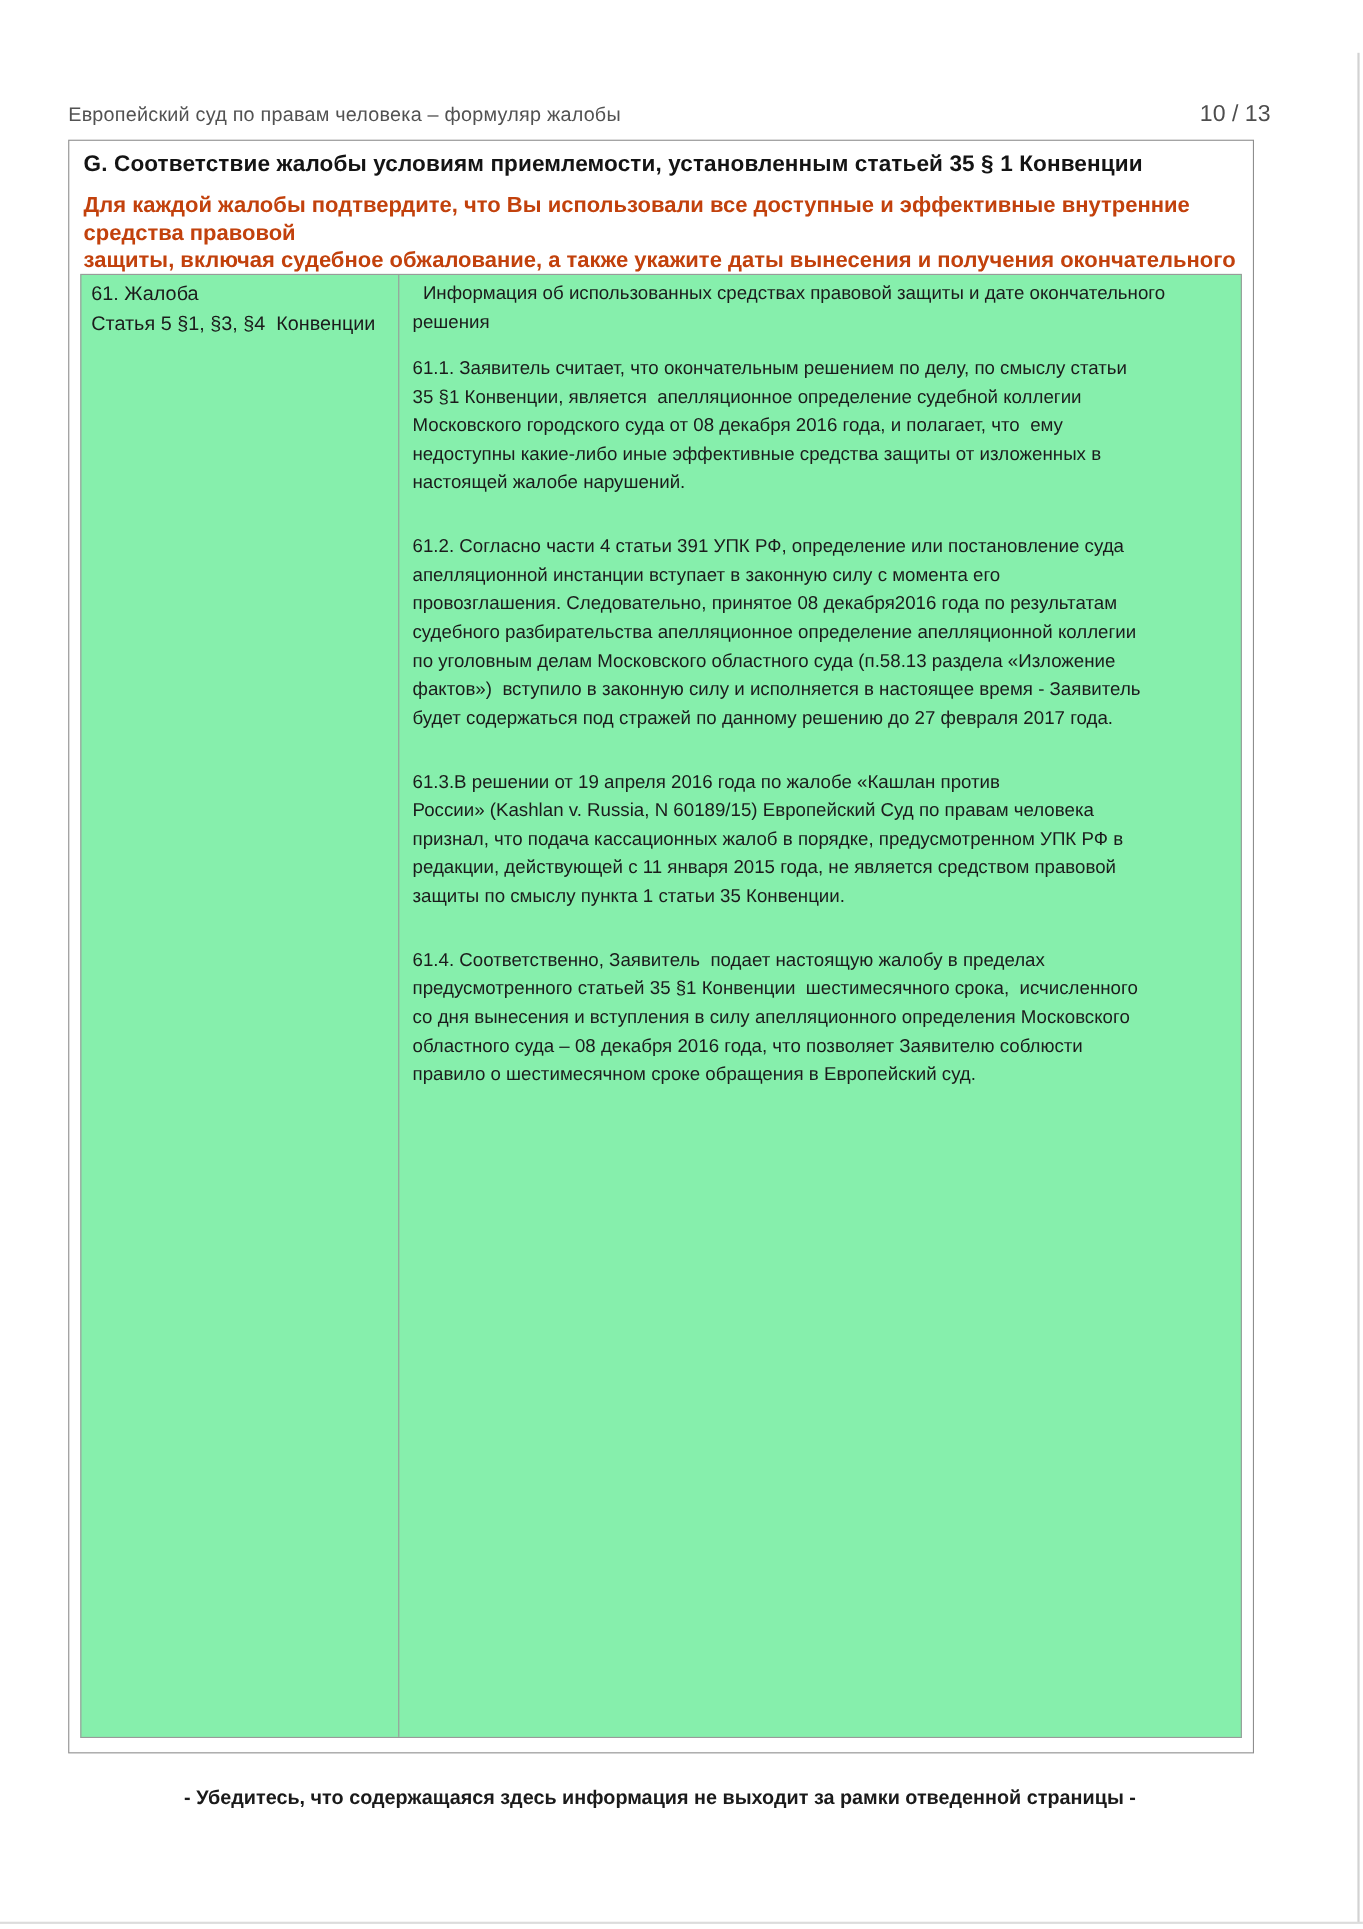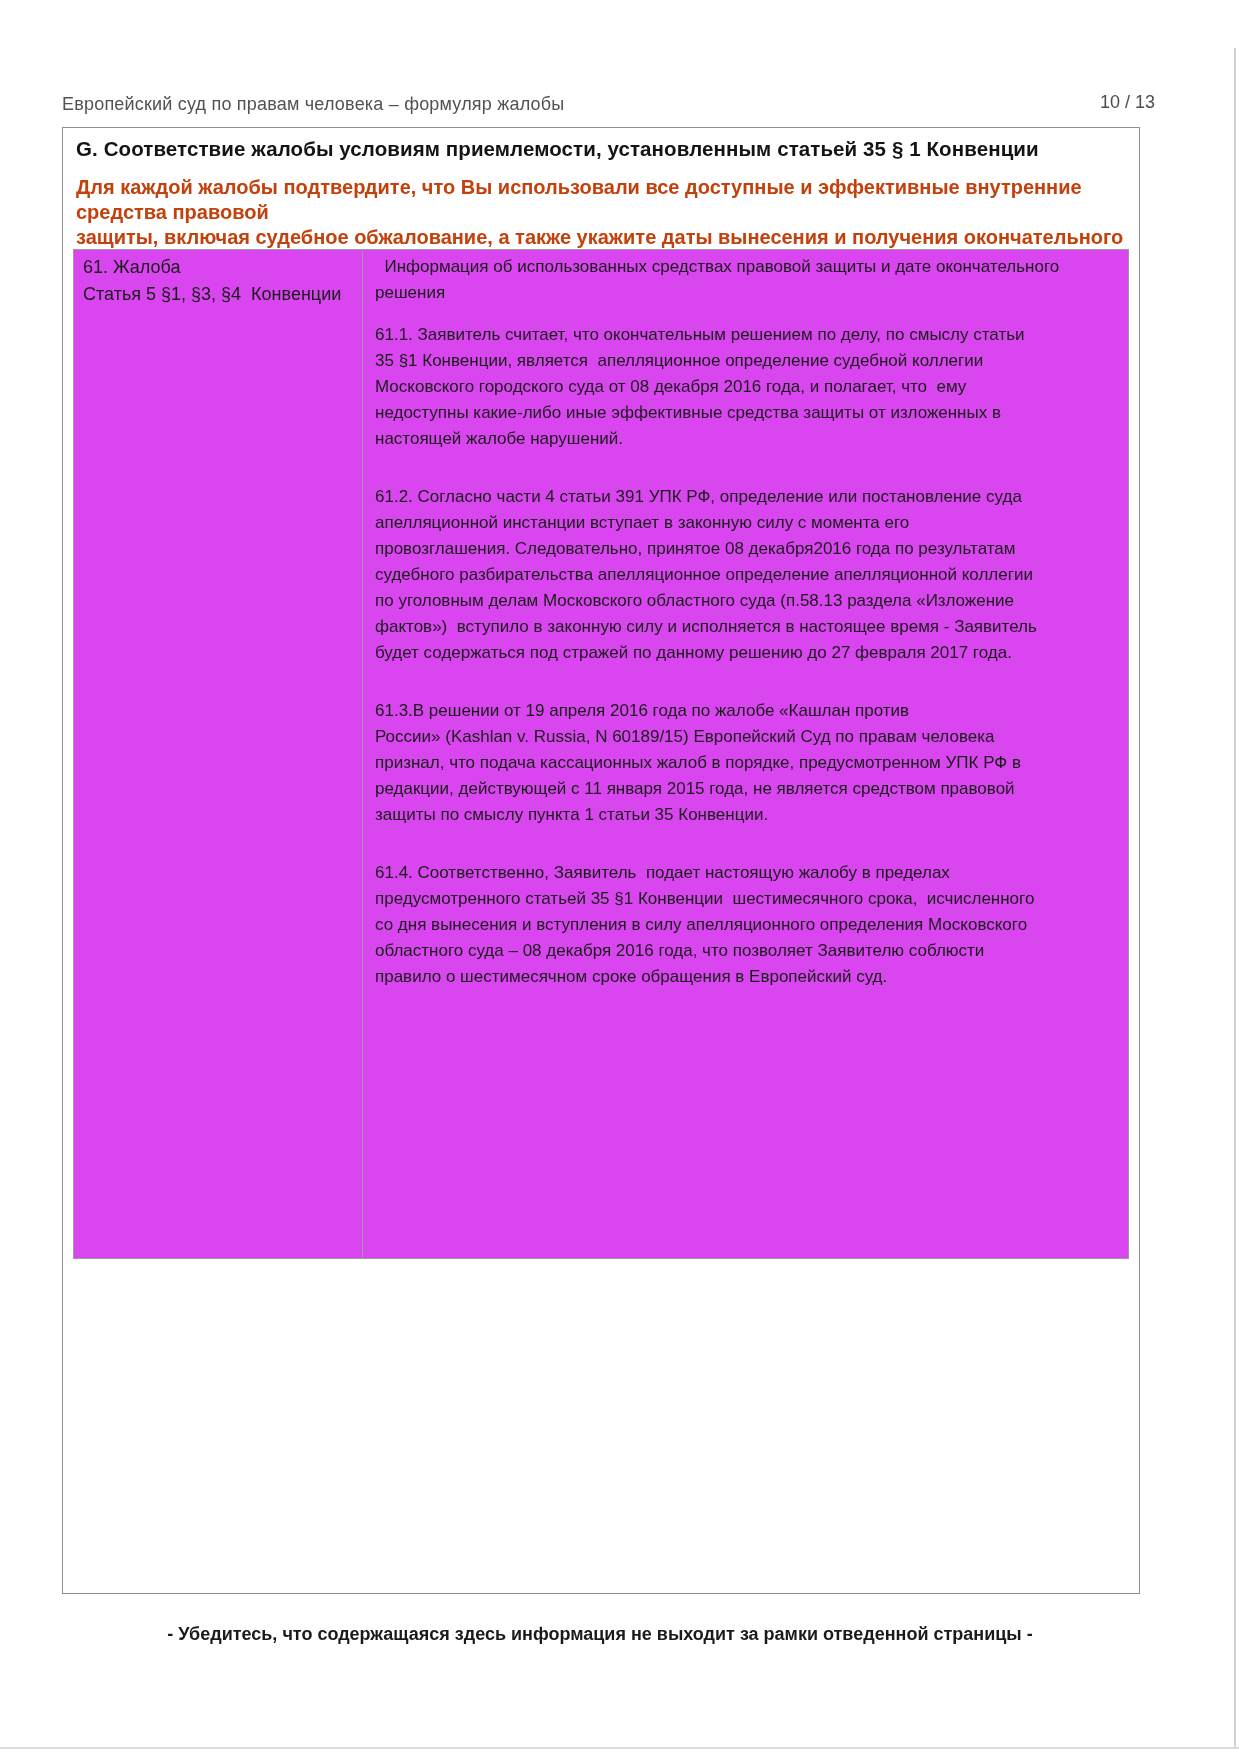--- a/index.html
+++ b/index.html
@@ -38,21 +38,21 @@
     left: 62px;
     top: 94px;
     font-size: 18px;
     color: #525252;
     letter-spacing: 0.2px;
   }
   .page-num {
     position: absolute;
     right: 84px;
     top: 92px;
-    font-size: 18px;
+    font-size: 21px;
     color: #4d4d4d;
   }
   
   .section-box {
     position: absolute;
     left: 62px;
     top: 127px;
     width: 1076px;
     height: 1465px;
     border: 1.5px solid #8e8e8e;
@@ -78,25 +78,25 @@
     line-height: 25px;
     color: #c2410c;
     white-space: pre-wrap;
   }
   
   .cmp-table {
     position: absolute;
     left: 10px;
     top: 121px;
     width: 1056px;
-    height: 1010px;
+    height: 1331px;
     border: 1px solid #9a9a9a;
     display: flex;
     box-sizing: border-box;
-    background: #d946ef;
+    background: #86efac;
   }
   .cell-left {
     width: 289px;
     flex: 0 0 289px;
     border-right: 1px solid #9a9a9a;
     box-sizing: border-box;
     padding: 4px 8px 0 9px;
     font-size: 18px;
     line-height: 27px;
     white-space: pre-wrap;

